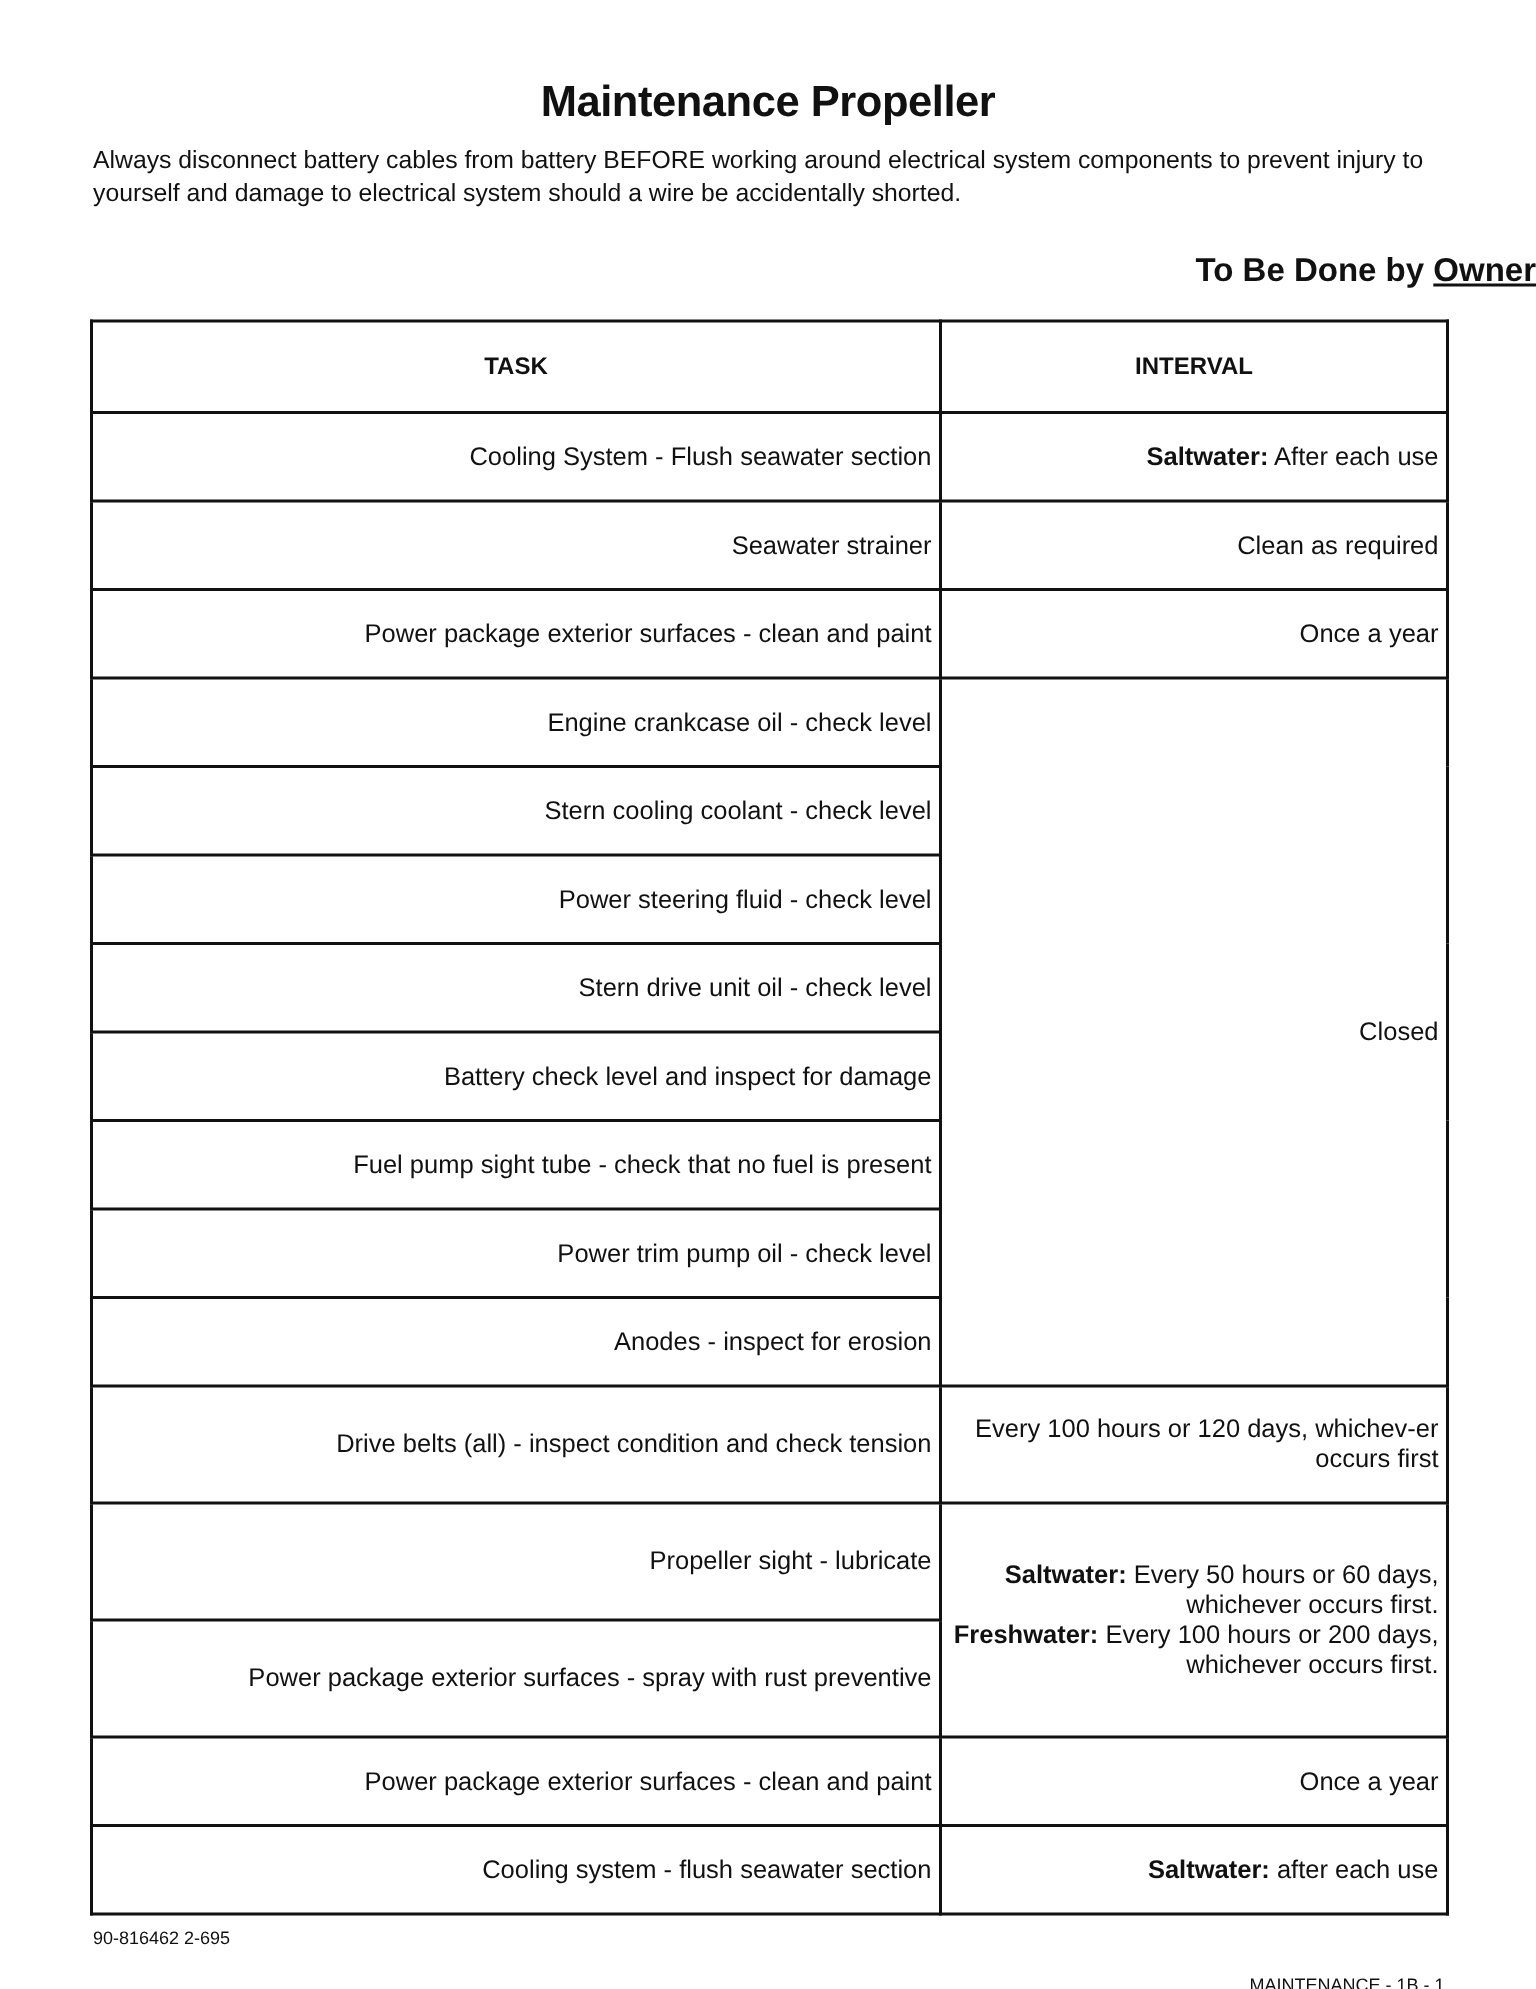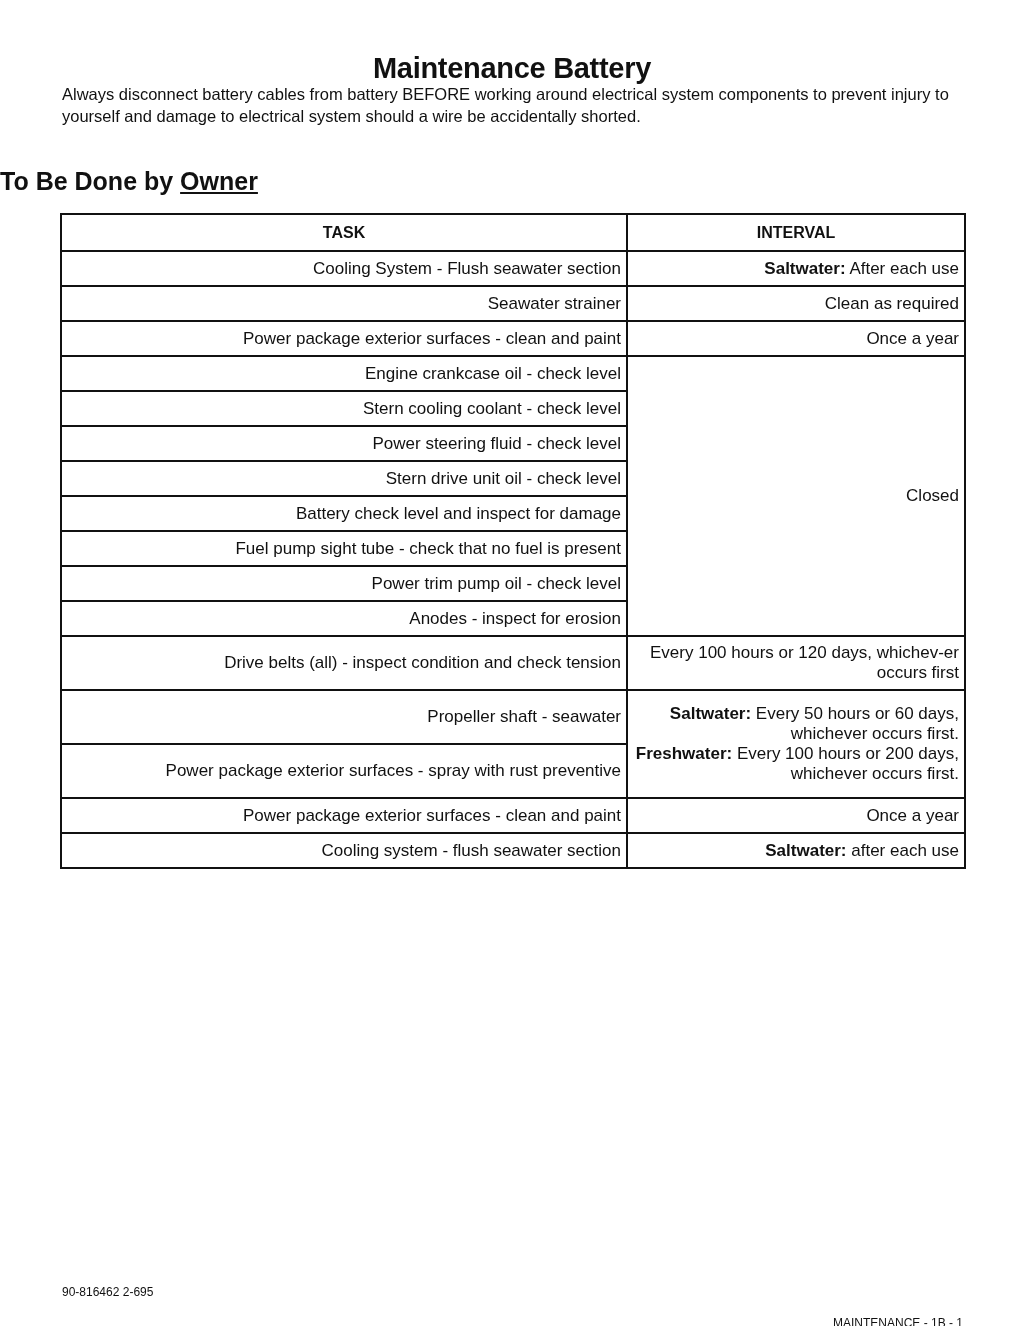--- a/index.html
+++ b/index.html
@@ -5,51 +5,51 @@
   html, body { margin: 0; padding: 0; background: #ffffff; }
   body {
     width: 1024px; height: 1326px; position: relative; overflow: hidden;
     font-family: "Liberation Sans", sans-serif; color: #111;
   }
   .title {
     position: absolute; left: 0; width: 1024px; top: 52px;
     text-align: center; font-size: 29px; font-weight: bold; letter-spacing: -0.3px;
   }
   .warning {
-    position: absolute; left: 62px; top: 83px; width: 920px;
+    position: absolute; left: 62px; top: 96px; width: 920px;
     font-size: 16.5px; line-height: 22px;
   }
   .subtitle {
     position: absolute; left: 0; width: 1024px; top: 167px;
-    text-align: left; font-size: 25px; font-weight: bold;
+    text-align: right; font-size: 22px; font-weight: bold;
   }
   .subtitle u { text-decoration: underline; }
   table.sched {
     position: absolute; left: 60px; top: 213px;
     width: 906px; border-collapse: collapse;
     font-size: 17px;
   }
   table.sched td, table.sched th {
-    border: 2px solid #111; padding: 4px 5px; line-height: 20px;
+    border: 2px solid #111; padding: 16px 5px; line-height: 20px;
   }
   table.sched th { font-weight: bold; text-align: center; height: 27px; font-size: 16px; }
   table.sched td.task { width: 554px; height: 25px; text-align: right; }
   table.sched td.interval { text-align: right; }
   table.sched td.tall { height: 44px; }
   .footer-left {
     position: absolute; left: 62px; top: 1285px; font-size: 12px;
   }
   .footer-right {
     position: absolute; right: 61px; top: 1316px; font-size: 12px;
   }
 </style>
 </head>
 <body>
 
-<div class="title">Maintenance Battery</div>
+<div class="title">Maintenance Propeller</div>
 <div class="warning">Always disconnect battery cables from battery BEFORE working around electrical system components to prevent injury to yourself and damage to electrical system should a wire be accidentally shorted.</div>
 <div class="subtitle">
   <span>To Be Done by </span><u>Owner</u>
 </div>
 
 <table class="sched">
   <tbody>
       <tr>
     <th>TASK</th>
     <th>INTERVAL</th>
@@ -89,21 +89,21 @@
     <td class="task">Power trim pump oil - check level</td>
   </tr>
   <tr>
     <td class="task">Anodes - inspect for erosion</td>
   </tr>
   <tr>
     <td class="task tall">Drive belts (all) - inspect condition and check tension</td>
     <td class="interval">Every 100 hours or 120 days, whichev-er occurs  first</td>
   </tr>
   <tr>
-    <td class="task tall">Propeller shaft - seawater</td>
+    <td class="task tall">Propeller sight - lubricate</td>
     <td class="interval" rowspan="2">
       <b>Saltwater:</b><span> Every 50 hours or 60 days, whichever occurs first.</span><br>
       <b>Freshwater:</b><span> Every 100 hours or 200 days, whichever occurs first.</span>
     </td>
   </tr>
   <tr>
     <td class="task tall">Power package exterior surfaces - spray with rust preventive</td>
   </tr>
   <tr>
     <td class="task">Power package exterior surfaces - clean and paint</td>

